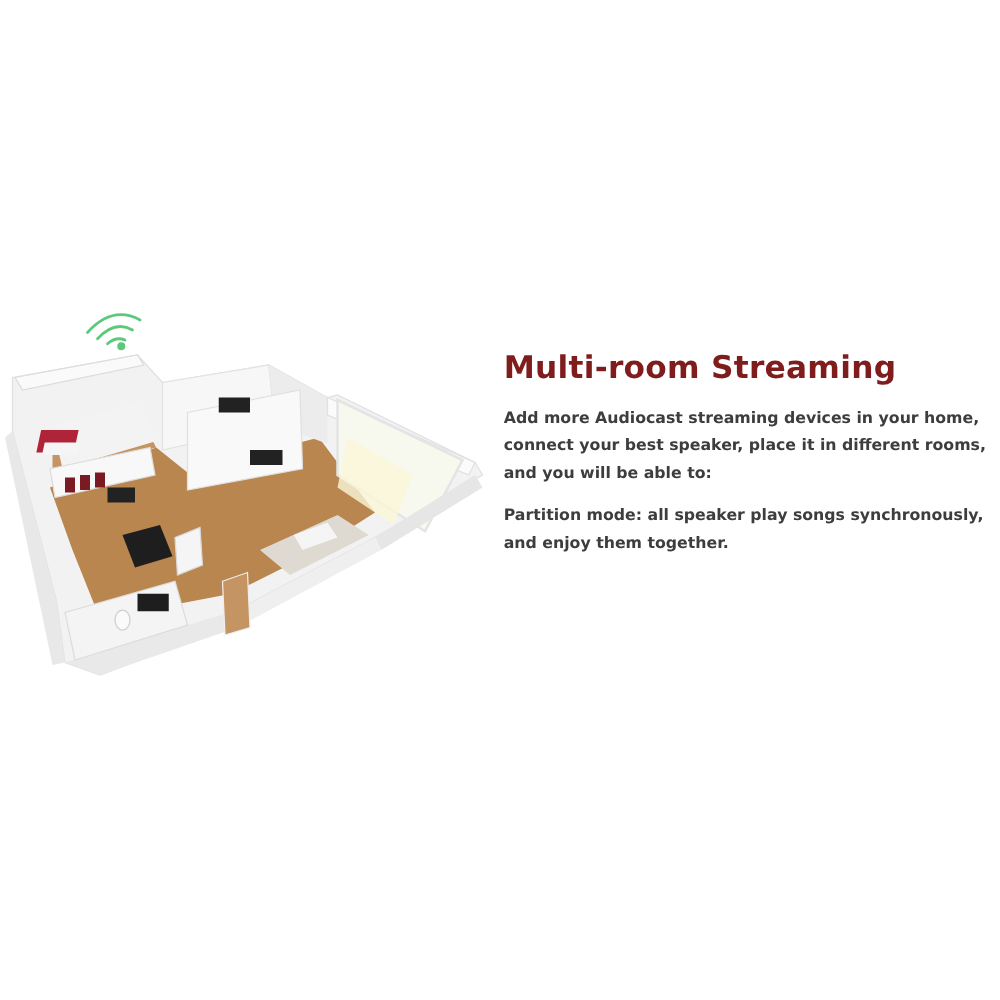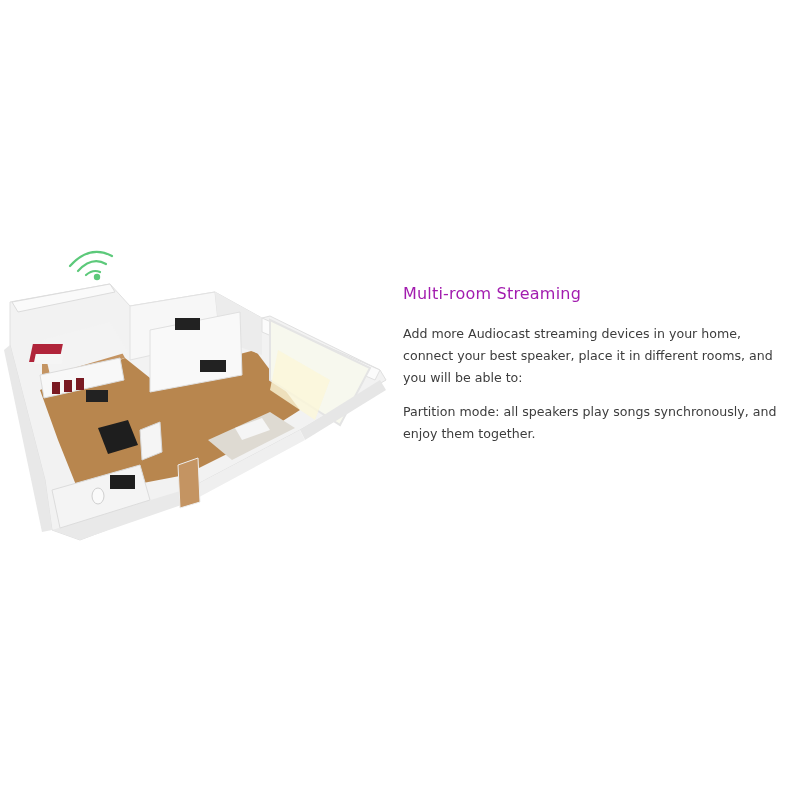--- a/index.html
+++ b/index.html
@@ -1,22 +1,22 @@
 <!DOCTYPE html>
 <html><head>
 <meta charset="utf-8">
 <style>
   html, body { margin:0; padding:0; background:#ffffff; }
   body { width:800px; height:800px; position:relative; overflow:hidden;
          font-family:"DejaVu Sans", sans-serif; color:#3a3a3a; }
   .illustration { position:absolute; left:0; top:240px; width:390px; height:320px; }
   .text-col { position:absolute; left:403px; top:279px; width:390px; }
-  .heading { font-size:16px; font-weight:400; color:#a21caf; margin:0 0 14px 0;
+  .heading { font-size:25px; font-weight:700; color:#7f1d1d; margin:0 0 14px 0;
              letter-spacing:0.2px; line-height:30px; }
-  .para { font-size:12.6px; line-height:22px; color:#3d3d3d; margin:0 0 12px 0; }
+  .para { font-size:12.6px; line-height:22px; color:#3d3d3d; margin:0 0 12px 0;font-weight:bold; }
 </style>
 </head>
 <body>
 
 <div class="illustration">
   <svg width="390" height="320" viewBox="0 0 390 320" xmlns="http://www.w3.org/2000/svg">
 
     <g fill="none" stroke="#5cc97a" stroke-width="2.2" stroke-linecap="round">
       <path d="M70 26 Q90 4 112 16"></path>
       <path d="M78 31 Q92 16 106 24"></path>
@@ -70,14 +70,14 @@
     <rect x="110" y="235" width="25" height="14" fill="#1e1e1e"></rect>
     <ellipse cx="98" cy="256" rx="6" ry="8" fill="#fafafa" stroke="#cfcfcf"></ellipse>
 
     <polygon points="178,225 198,218 200,262 180,268" fill="#c49462" stroke="#eee"></polygon>
   </svg>
 </div>
 
 <div class="text-col">
   <h2 class="heading">Multi-room Streaming</h2>
   <p class="para">Add more Audiocast streaming devices in your home, connect your best speaker, place it in different rooms, and you will be able to:</p>
-  <p class="para">Partition mode: all speakers play songs synchronously, and enjoy them together.</p>
+  <p class="para">Partition mode: all speaker play songs synchronously, and enjoy them together.</p>
 </div>
 
 </body></html>

